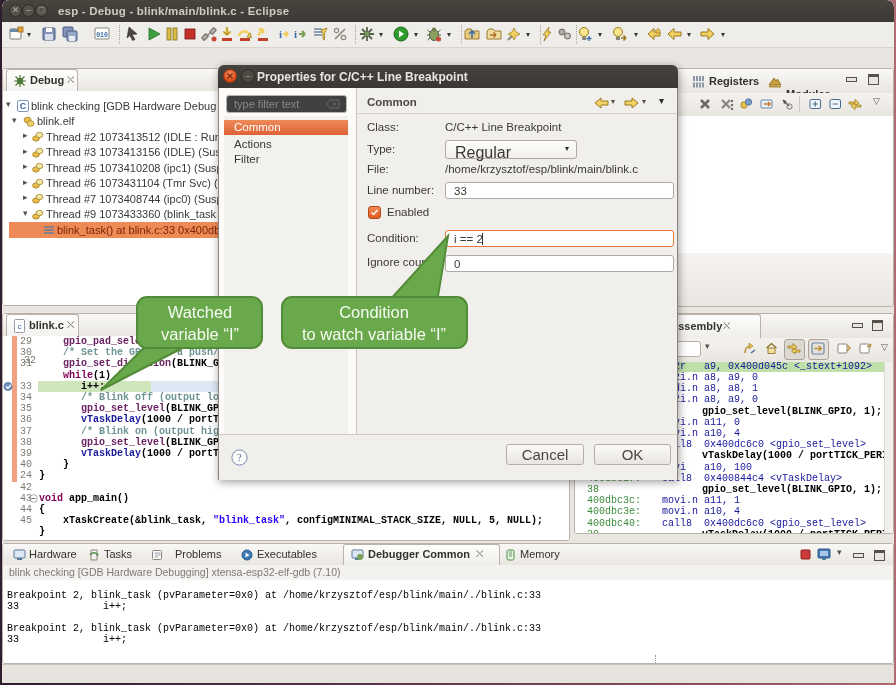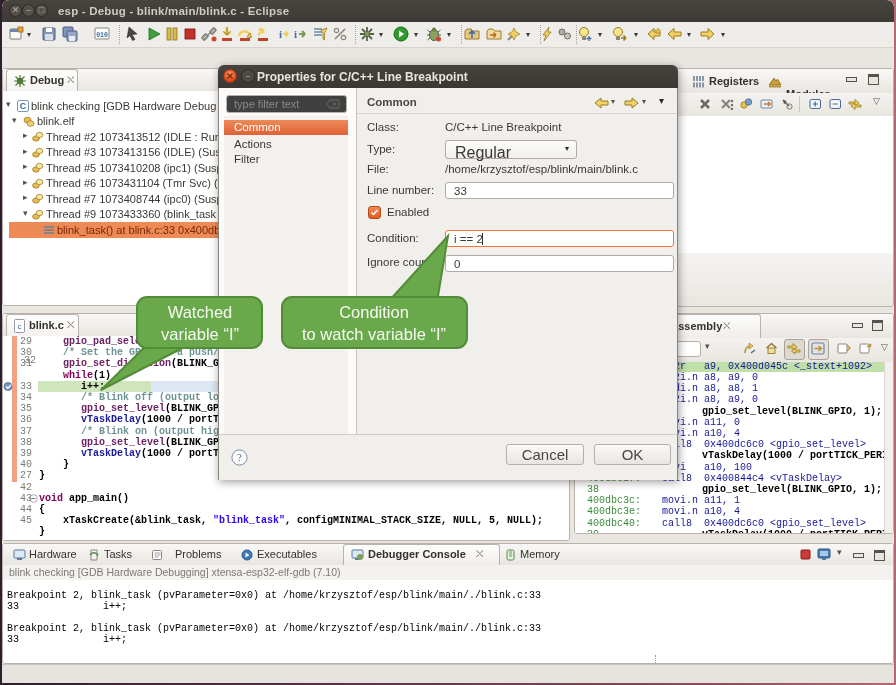--- a/index.html
+++ b/index.html
@@ -315,21 +315,21 @@
       <div class="ln mono" style="top:78.4px;">36</div>
       <div class="cl mono" style="top:78.4px;">&nbsp;&nbsp;&nbsp;&nbsp;&nbsp;&nbsp;&nbsp;<span class="fb">vTaskDelay</span>(1000 / portTICK_PERIOD_MS);</div>
       <div class="ln mono" style="top:89.6px;">37</div>
       <div class="cl mono" style="top:89.6px;">&nbsp;&nbsp;&nbsp;&nbsp;&nbsp;&nbsp;&nbsp;<span class="cm">/* Blink on (output high) */</span></div>
       <div class="ln mono" style="top:100.8px;">38</div>
       <div class="cl mono" style="top:100.8px;">&nbsp;&nbsp;&nbsp;&nbsp;&nbsp;&nbsp;&nbsp;<span class="fn">gpio_set_level</span>(BLINK_GPIO, 1);</div>
       <div class="ln mono" style="top:112.0px;">39</div>
       <div class="cl mono" style="top:112.0px;">&nbsp;&nbsp;&nbsp;&nbsp;&nbsp;&nbsp;&nbsp;<span class="fb">vTaskDelay</span>(1000 / portTICK_PERIOD_MS);</div>
       <div class="ln mono" style="top:123.2px;">40</div>
       <div class="cl mono" style="top:123.2px;">&nbsp;&nbsp;&nbsp;&nbsp;}</div>
-      <div class="ln mono" style="top:134.4px;">27</div>
+      <div class="ln mono" style="top:134.4px;">24</div>
       <div class="cl mono" style="top:134.4px;">}</div>
       <div class="ln mono" style="top:145.6px;">42</div>
       <div class="cl mono" style="top:145.6px;"></div>
       <div class="ln mono" style="top:156.8px;">43</div>
       <div class="cl mono" style="top:156.8px;"><span class="kw">void</span> <b>app_main</b>()</div>
       <div class="ln mono" style="top:168.0px;">44</div>
       <div class="cl mono" style="top:168.0px;">{</div>
       <div class="ln mono" style="top:179.2px;">45</div>
       <div class="cl mono" style="top:179.2px;">&nbsp;&nbsp;&nbsp;&nbsp;xTaskCreate(&amp;blink_task, <span class="st">"blink_task"</span>, configMINIMAL_STACK_SIZE, NULL, 5, NULL);</div>
       <div class="cl mono" style="top:190.4px;">}</div>
@@ -488,21 +488,21 @@
           <circle cx="6" cy="6" r="5" fill="#3a7ab8" stroke="#2a5a8a"></circle>
           <path d="M4.5 3.5l4 2.5-4 2.5z" fill="#fff"></path>
         </svg>
     <span class="tabtxt" style="position:absolute;left:254px;top:4px;">Executables</span>
     <div class="tab" style="left:340px;width:157px;height:21px;"></div>
     <svg style="position:absolute;left:348px;top:5px;" width="13" height="12" viewBox="0 0 13 12">
           <rect x="1" y="1" width="11" height="8" rx="1" fill="#dce8f4" stroke="#5a7a9a"></rect>
           <rect x="4" y="9" width="5" height="2" fill="#5a7a9a"></rect>
           <circle cx="9" cy="8" r="3" fill="#7aa058"></circle>
         </svg>
-    <span class="tabtxt" style="position:absolute;left:365px;top:4px;font-weight:bold;">Debugger Console</span>
+    <span class="tabtxt" style="position:absolute;left:365px;top:4px;font-weight:bold;">Debugger Common</span>
     <span style="position:absolute;left:473px;top:4px;font-size:10px;color:#6e6a64;">⛌</span>
     <svg style="position:absolute;left:502px;top:5px;" width="11" height="12" viewBox="0 0 11 12">
           <rect x="2" y="1" width="7" height="10" rx="1.5" fill="#e8f0e0" stroke="#4a8a4a"></rect>
           <path d="M4 3h3M4 5h3M4 7h3" stroke="#4a8a4a" stroke-width="0.8"></path>
         </svg>
     <span class="tabtxt" style="position:absolute;left:517px;top:4px;">Memory</span>
     <svg style="position:absolute;left:797px;top:5px;" width="11" height="11" viewBox="0 0 11 11">
           <rect x="1" y="1" width="9" height="9" rx="1" fill="#cc3a3a" stroke="#8a1a1a"></rect>
         </svg>
     <svg style="position:absolute;left:814px;top:4px;" width="14" height="13" viewBox="0 0 14 13">

